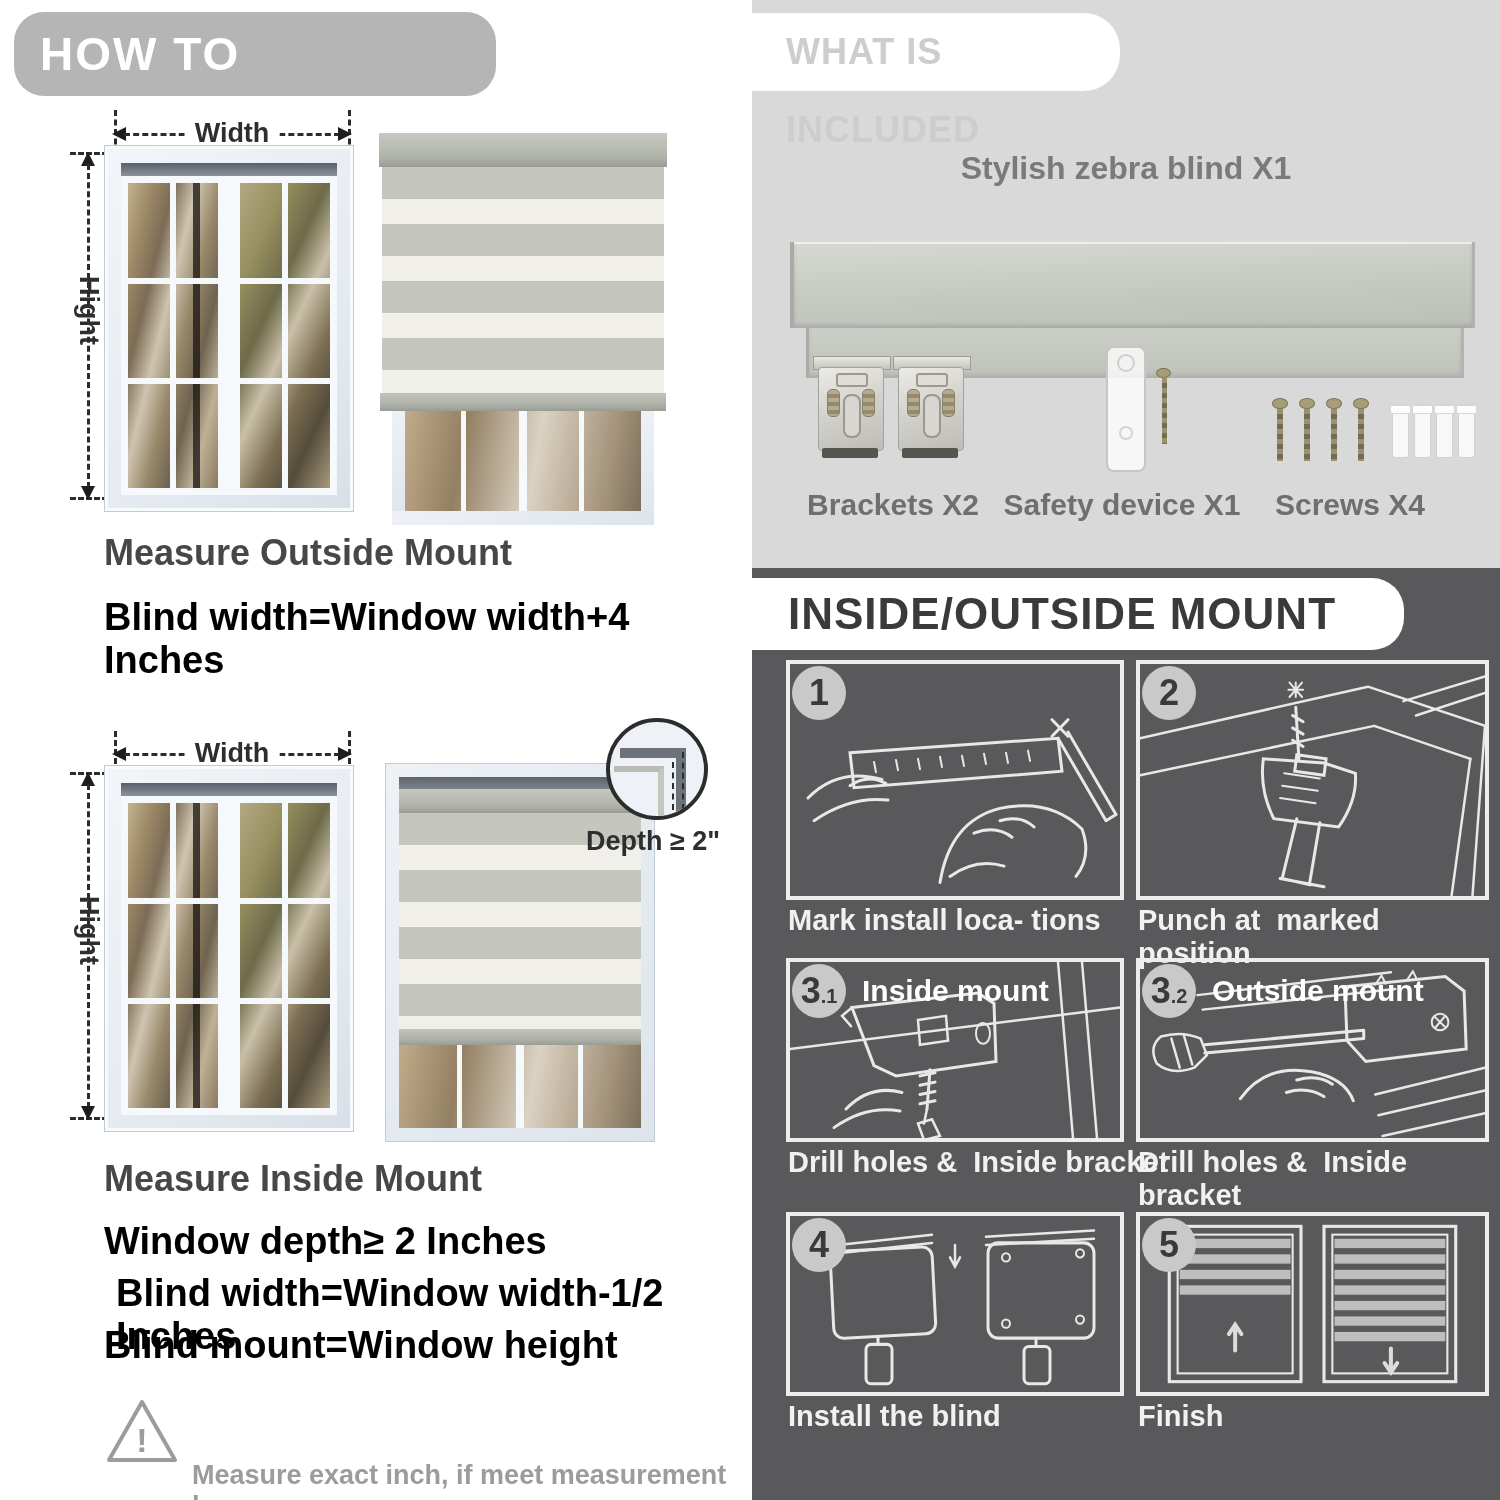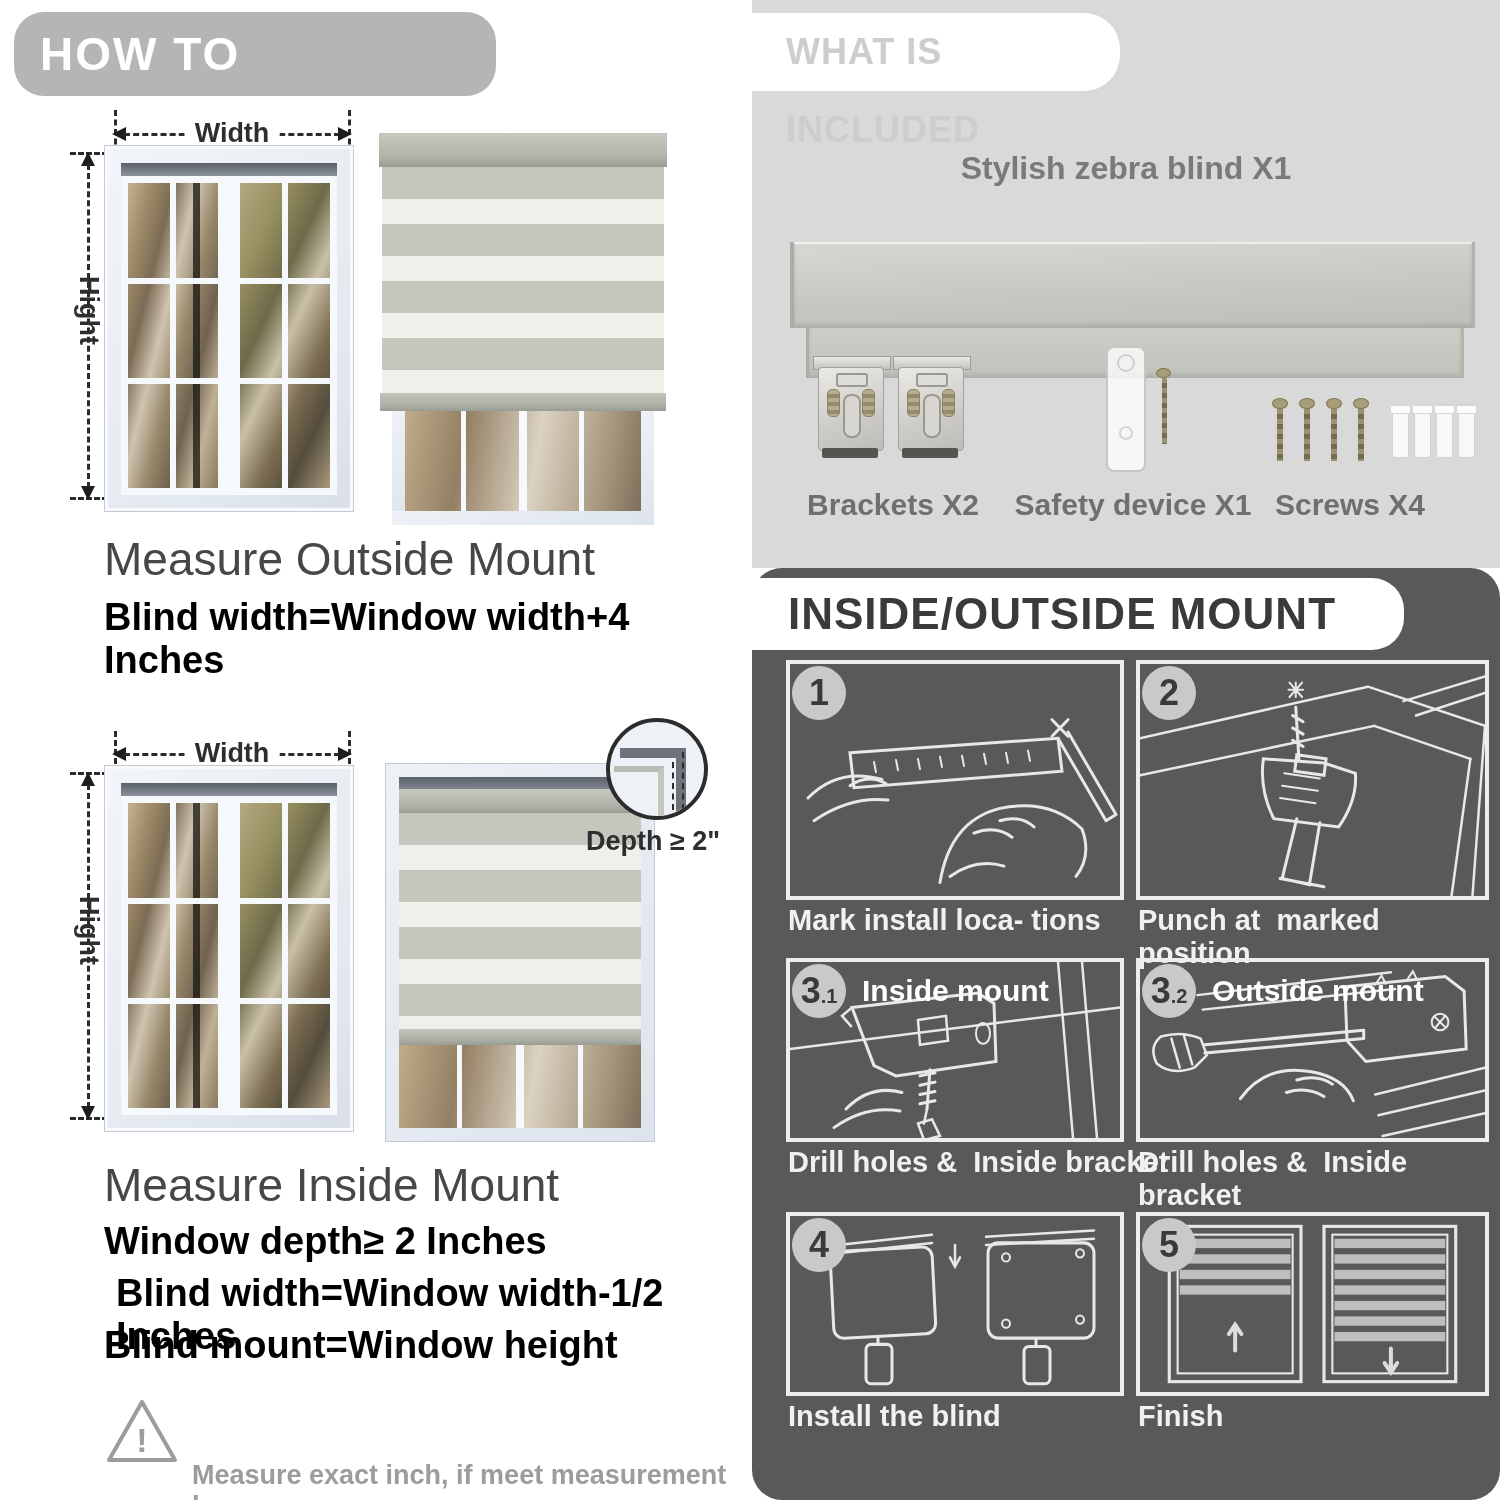--- a/index.html
+++ b/index.html
@@ -74,21 +74,21 @@
 
   
   .step{border:4px solid #ededed;}
   .step svg{display:block;width:100%;height:100%;}
   .stepnum{position:absolute;left:2px;top:2px;width:54px;height:54px;border-radius:50%;background:#c9c9c9;
            color:#3a3a3a;font-weight:700;font-size:36px;text-align:center;line-height:54px;}
   .stepnum .sub{font-size:20px;}
   .steptitle{position:absolute;left:72px;top:12px;color:#ffffff;font-size:30px;font-weight:700;}
   .caption{color:#f1f1f1;font-size:29px;font-weight:700;white-space:pre-wrap;}
 
-  .h2{font-size:46px;font-weight:400;color:#474747;}
+  .h2{font-size:36px;font-weight:700;color:#474747;}
   .formula{font-size:38px;font-weight:600;color:#000000;}
   .note{font-size:27px;font-weight:600;color:#9c9c9c;line-height:31px;white-space:pre-wrap;}
 
   .circle-detail{border:4px solid #2c2c2c;border-radius:50%;background:#eef2f7;overflow:hidden;}
   line,path,rect.lined{vector-effect:non-scaling-stroke;}
 </style>
 </head>
 <body>
 
 <div class="canvas">
@@ -280,25 +280,25 @@
     <div class="abs screw-v" style="left:601px;top:398px;">
         <div class="head"></div>
         <div class="shaft"></div>
       </div>
     <div class="abs anchor" style="left:608px;top:404px;left:640px;"></div>
     <div class="abs anchor" style="left:662px;top:404px;"></div>
     <div class="abs anchor" style="left:684px;top:404px;"></div>
     <div class="abs anchor" style="left:706px;top:404px;"></div>
 
     <div class="abs included-label" style="left:141px;top:488px;">Brackets X2</div>
-    <div class="abs included-label" style="left:381px;top:488px;text-align:center;">Safety device X1</div>
+    <div class="abs included-label" style="left:370px;top:488px;text-align:center;">Safety device X1</div>
     <div class="abs included-label" style="left:598px;top:488px;">Screws X4</div>
   </div>
 
-  <div class="abs panel-dark" style="left:752px;top:568px;width:748px;height:932px;border-radius:30px;">
+  <div class="abs panel-dark" style="left:752px;top:568px;width:748px;height:932px;">
 
     <div class="abs badge-dark-title" style="left:0;top:10px;width:616px;height:72px;"><span>INSIDE/OUTSIDE MOUNT</span></div>
 
     <div class="abs step" style="left:34px;top:92px;width:330px;height:232px;">
       <svg viewBox="0 0 330 225" preserveAspectRatio="none" fill="none" stroke="#e8e8e8" stroke-width="3" stroke-linecap="round">
         <path d="M18 130 Q48 100 92 112 M24 152 Q60 128 98 132 M60 118 Q78 106 96 116"></path>
         <path d="M60 86 L268 72 L272 104 L64 120 Z"></path>
         <path d="M84 95 l2 10 M106 93 l2 10 M128 92 l2 10 M150 90 l2 10 M172 89 l2 10 M194 87 l2 10 M216 86 l2 10 M238 84 l2 10" stroke-width="2"></path>
         <path d="M262 54 l16 16 M278 54 l-16 16"></path>
         <path d="M268 72 L316 152 M278 66 L326 146 M316 152 L326 146"></path>

